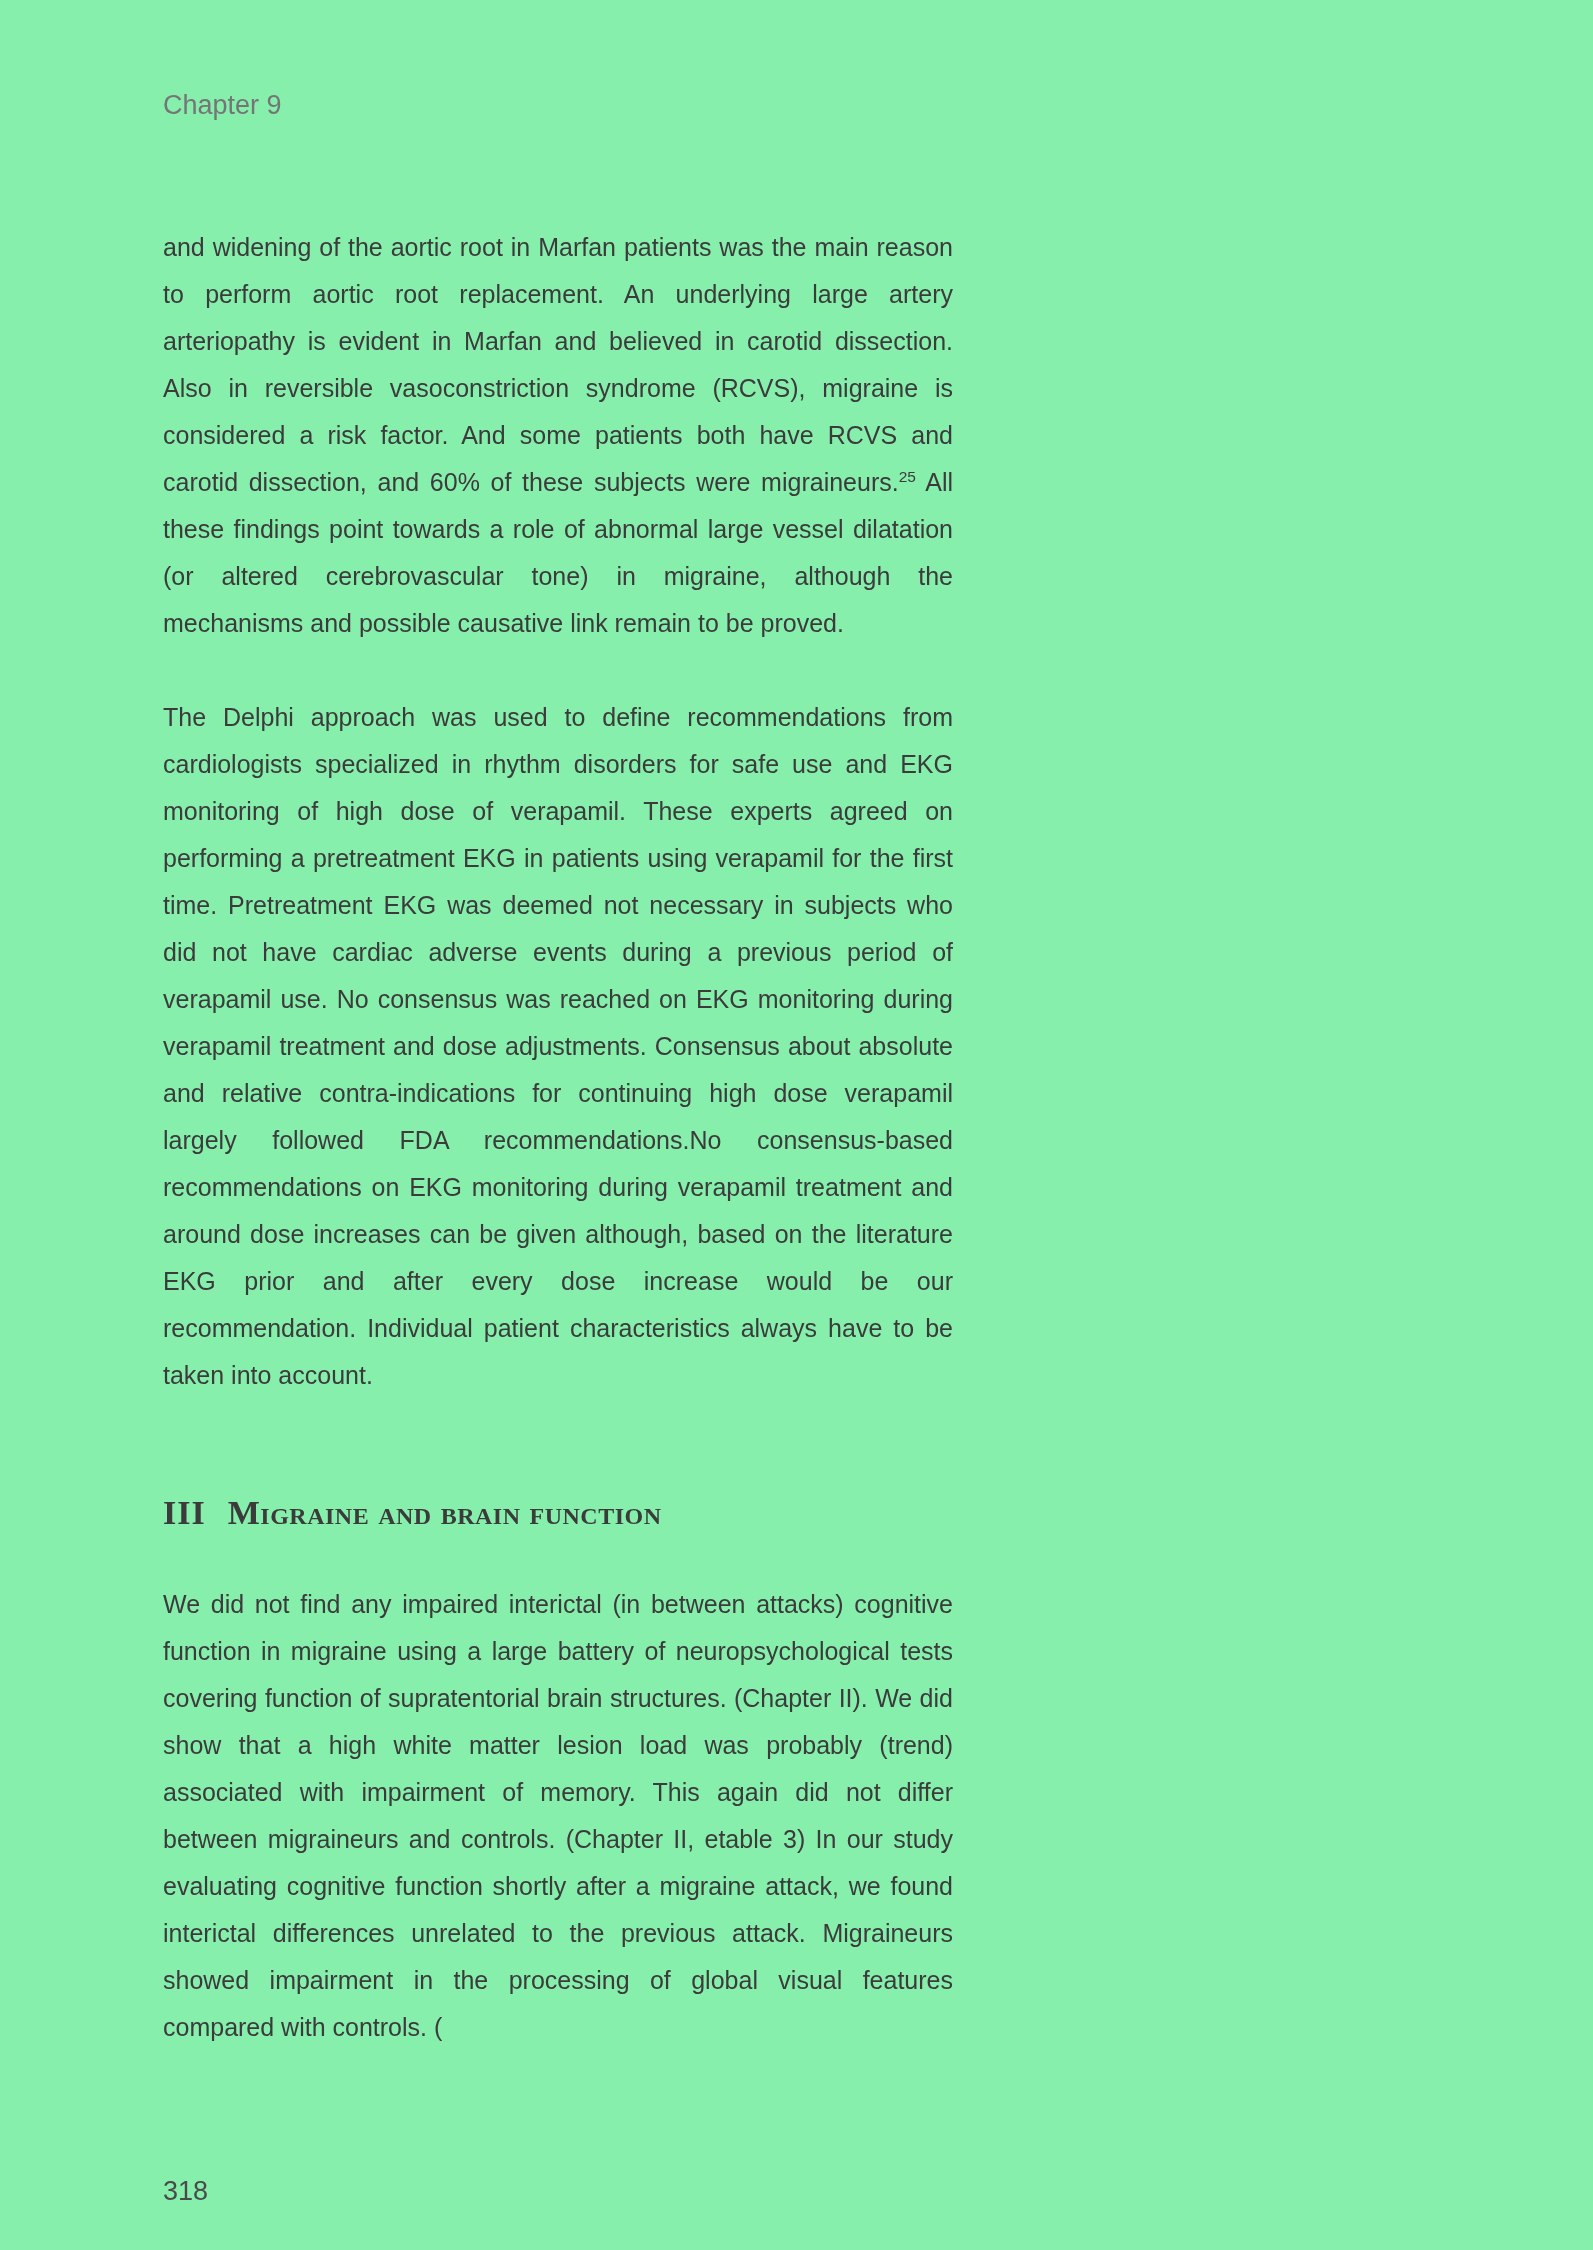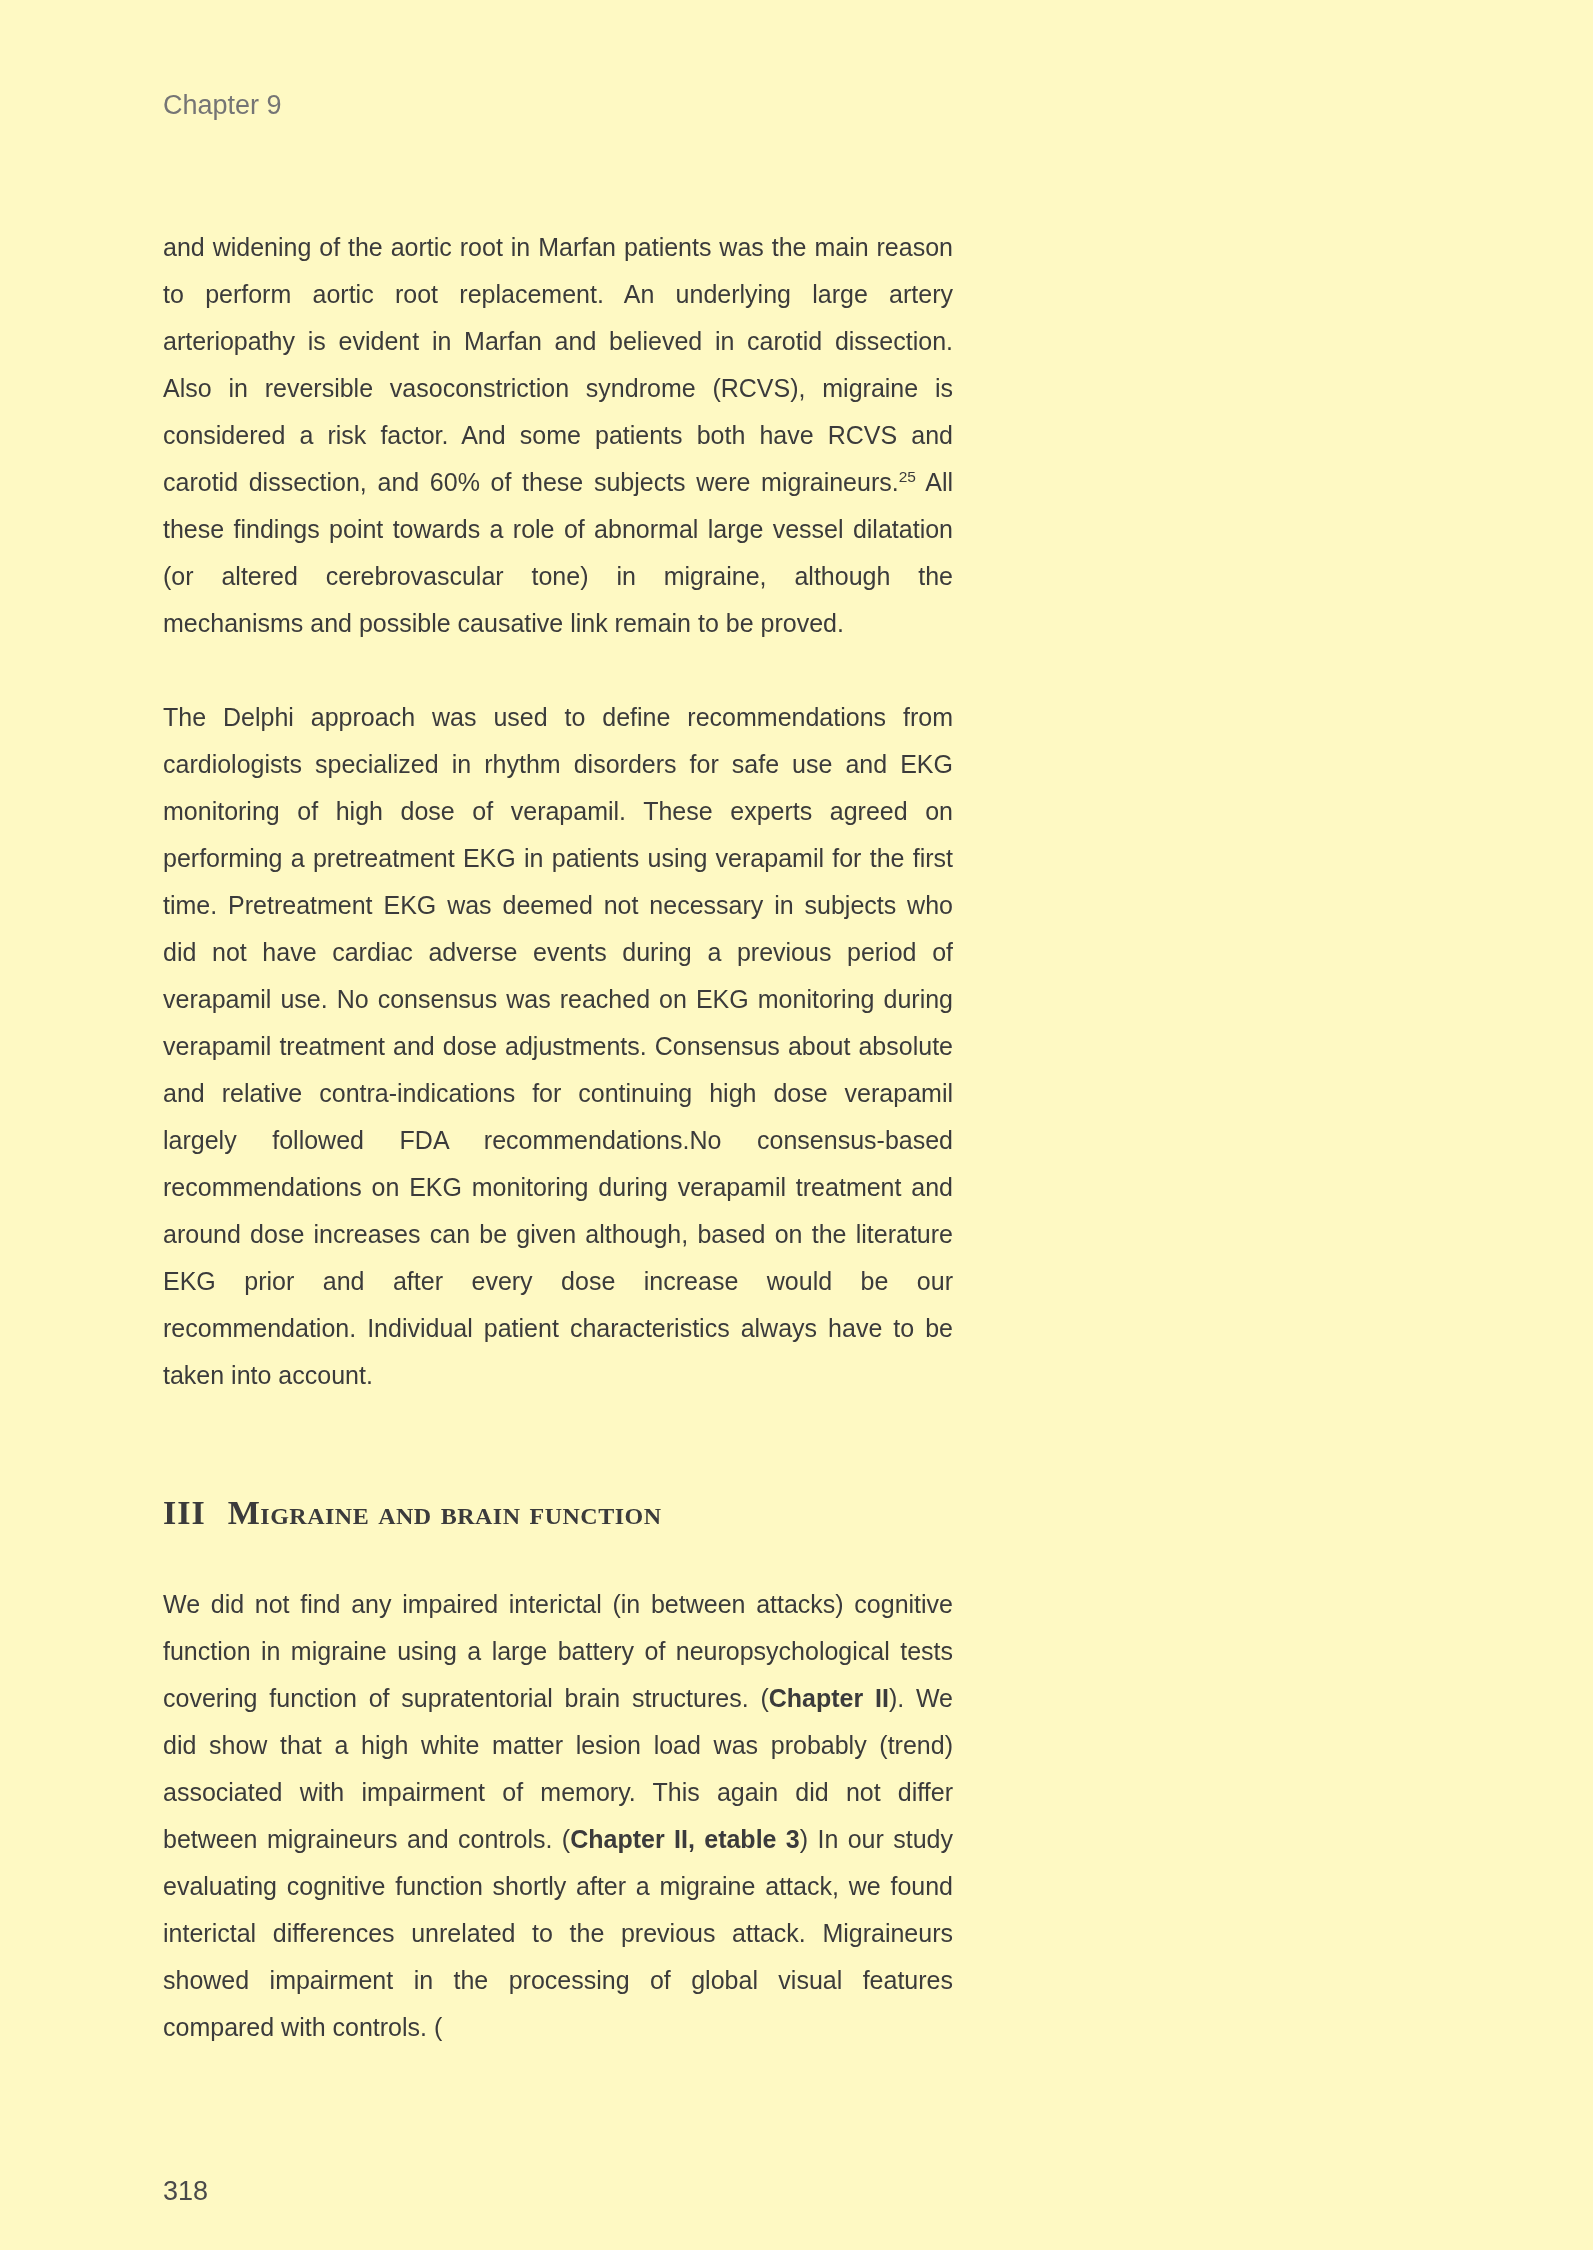--- a/index.html
+++ b/index.html
@@ -4,21 +4,21 @@
 <style>
   html, body {
     margin: 0;
     padding: 0;
     background: #ffffff;
   }
   .page {
     position: relative;
     width: 1593px;
     height: 2250px;
-    background: #fef9c3;
+    background: #86efac;
     font-family: "Liberation Sans", sans-serif;
     color: #3b3b3b;
     overflow: hidden;
   }
   .chapter-label {
     position: absolute;
     left: 163px;
     top: 90px;
     font-size: 27px;
     color: #757575;
@@ -35,21 +35,21 @@
     line-height: 47px;
     text-align: justify;
     color: #3b3b3b;
   }
   .para sup {
     font-size: 0.62em;
     line-height: 0;
     vertical-align: super;
   }
   .para strong {
-    font-weight: 700;
+    font-weight: 400;
   }
   .ref-line {
     margin: 0;
     font-size: 29px;
     line-height: 47px;
     font-weight: 700;
     color: #3b3b3b;
   }
   .section-heading {
     margin: 94px 0 48px 0;

